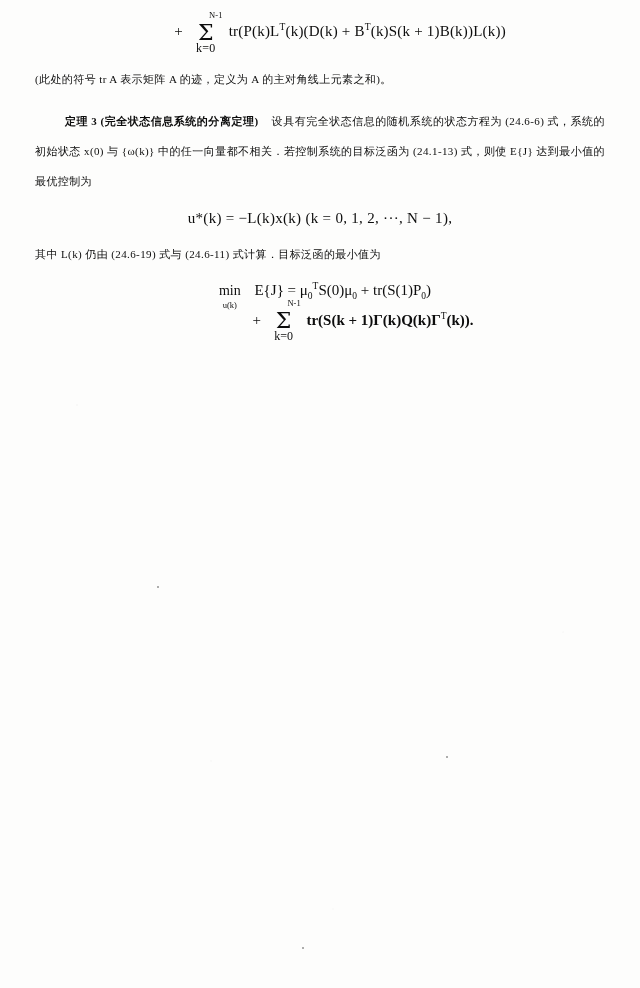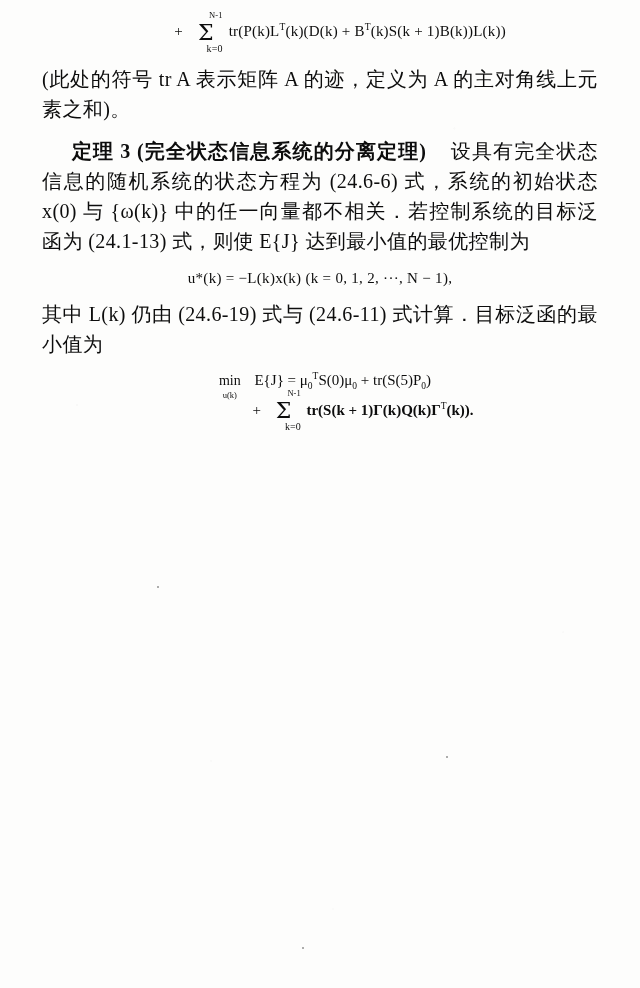--- a/index.html
+++ b/index.html
@@ -78,30 +78,30 @@
     top: -13px;
     left: 12px; right: 0;
     font-size: 8.5px;
     line-height: 9px;
     text-align: right;
   }
   .sum .lim-bot {
     position: absolute;
     bottom: -11px;
     left: 0; right: 0;
-    font-size: 10px;
+    font-size: 12px;
     line-height: 9px;
-    text-align: right;
+    text-align: center;
   }
 
   .para {
-    font-size: 20px;
+    font-size: 11px;
     line-height: 30px;
     text-align: justify;
-    margin: 8px;
+    margin: 1px;
     letter-spacing: .4px;
   }
   .para.indent {
     text-indent: 30px;
   }
 
   .p1 { margin-top: 22px; }
   .p2 { margin-top: 12px; }
 
   .bold { font-weight: bold; }
@@ -191,21 +191,21 @@
     <div class="eq-center ital">u*(k) = −L(k)x(k)  (k = 0, 1, 2, ···, N − 1),</div>
 
     <p class="para p2">其中 L(k) 仍由 (24.6-19) 式与 (24.6-11) 式计算．目标泛函的最小值为</p>
 
     <div class="eq-block">
       <div class="eq-line-1">
         <span class="minop">
           <span class="m-main">min</span>
           <span class="m-sub">u(k)</span>
         </span>
-        <span class="ital">E{J} = μ</span><span class="sub">0</span><span class="sup">T</span><span class="ital">S(0)μ</span><span class="sub">0</span><span class="ital"> + tr(S(5)P</span><span class="sub">0</span><span>)</span>
+        <span class="ital">E{J} = μ</span><span class="sub">0</span><span class="sup">T</span><span class="ital">S(0)μ</span><span class="sub">0</span><span class="ital"> + tr(S(1)P</span><span class="sub">0</span><span>)</span>
       </div>
       <div class="eq-line-2">
         <span>+</span>
         <span class="sum">
           <span class="lim-top">N-1</span>
           <span class="big">Σ</span>
           <span class="lim-bot">k=0</span>
         </span>
         <span class="ital bold">tr(S(k + 1)Γ(k)Q(k)Γ</span><span class="sup">T</span><span class="ital bold">(k)).</span>
       </div>

